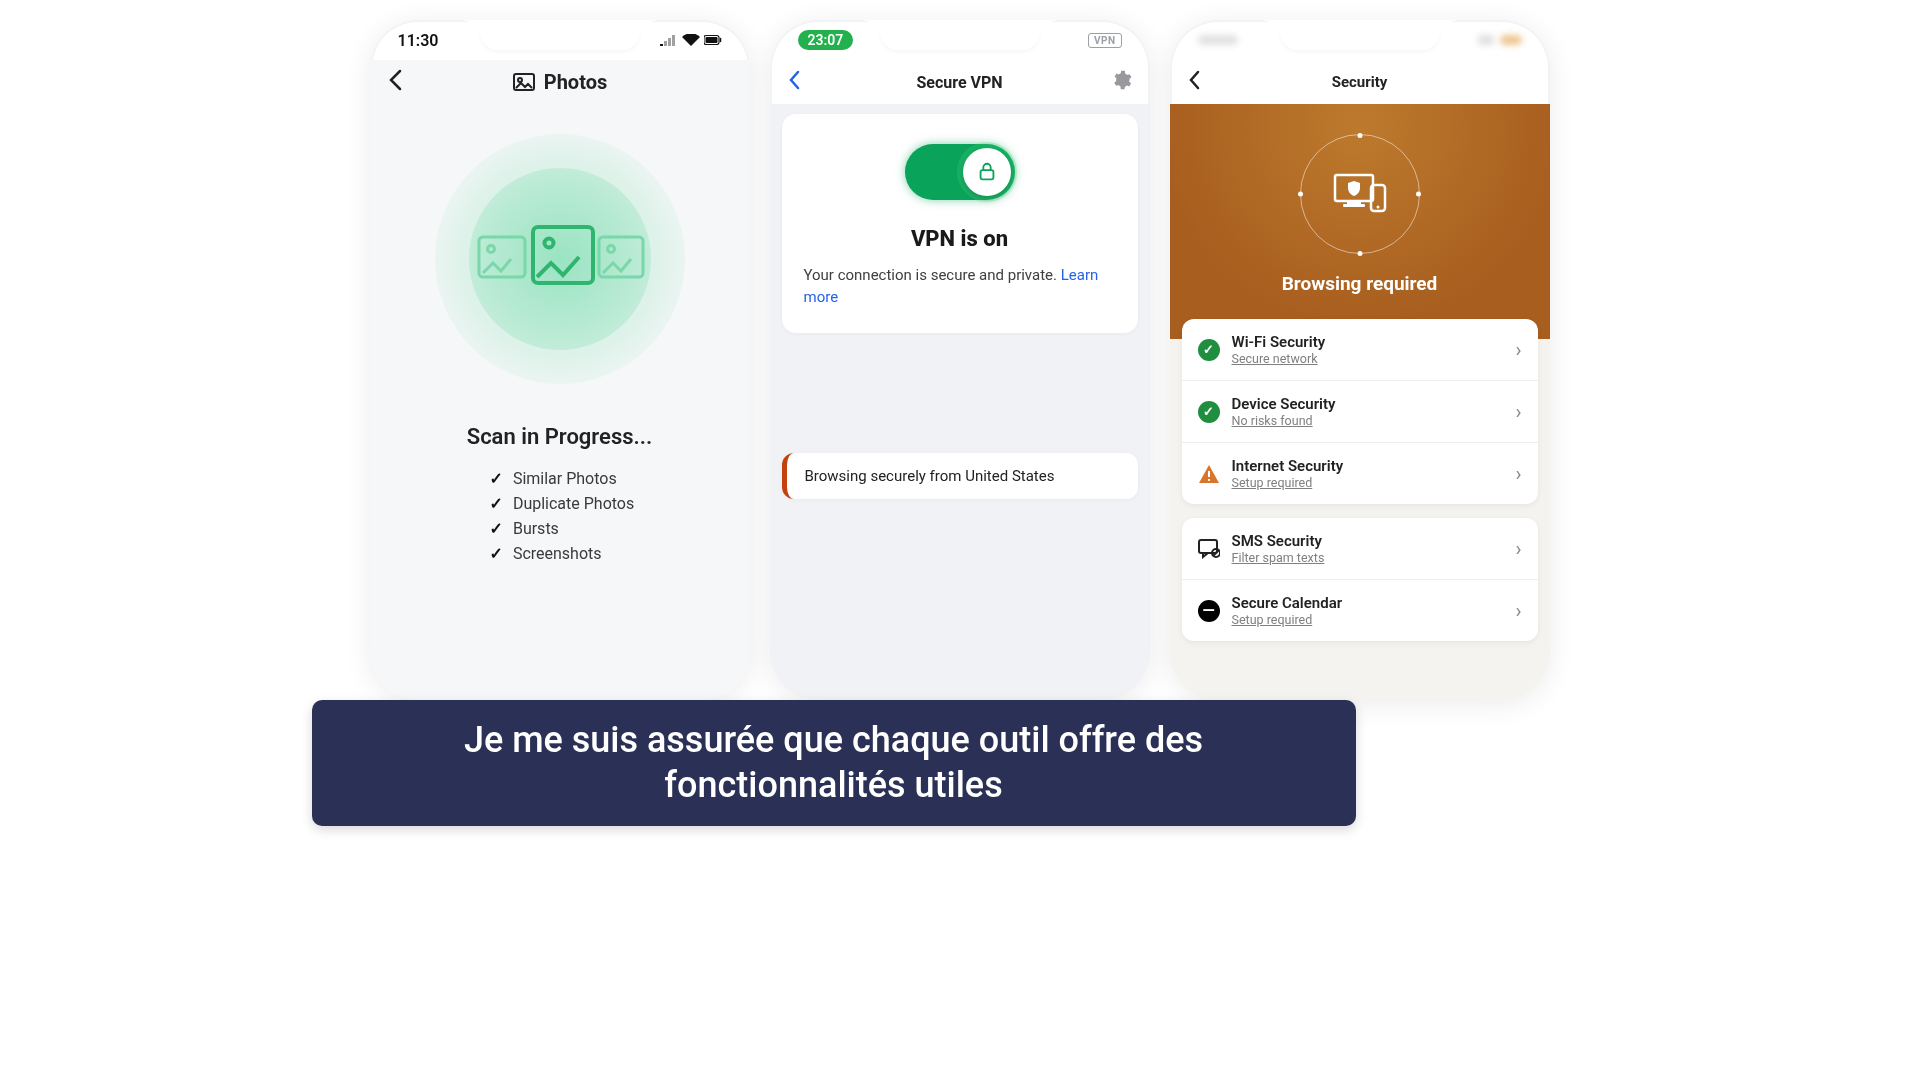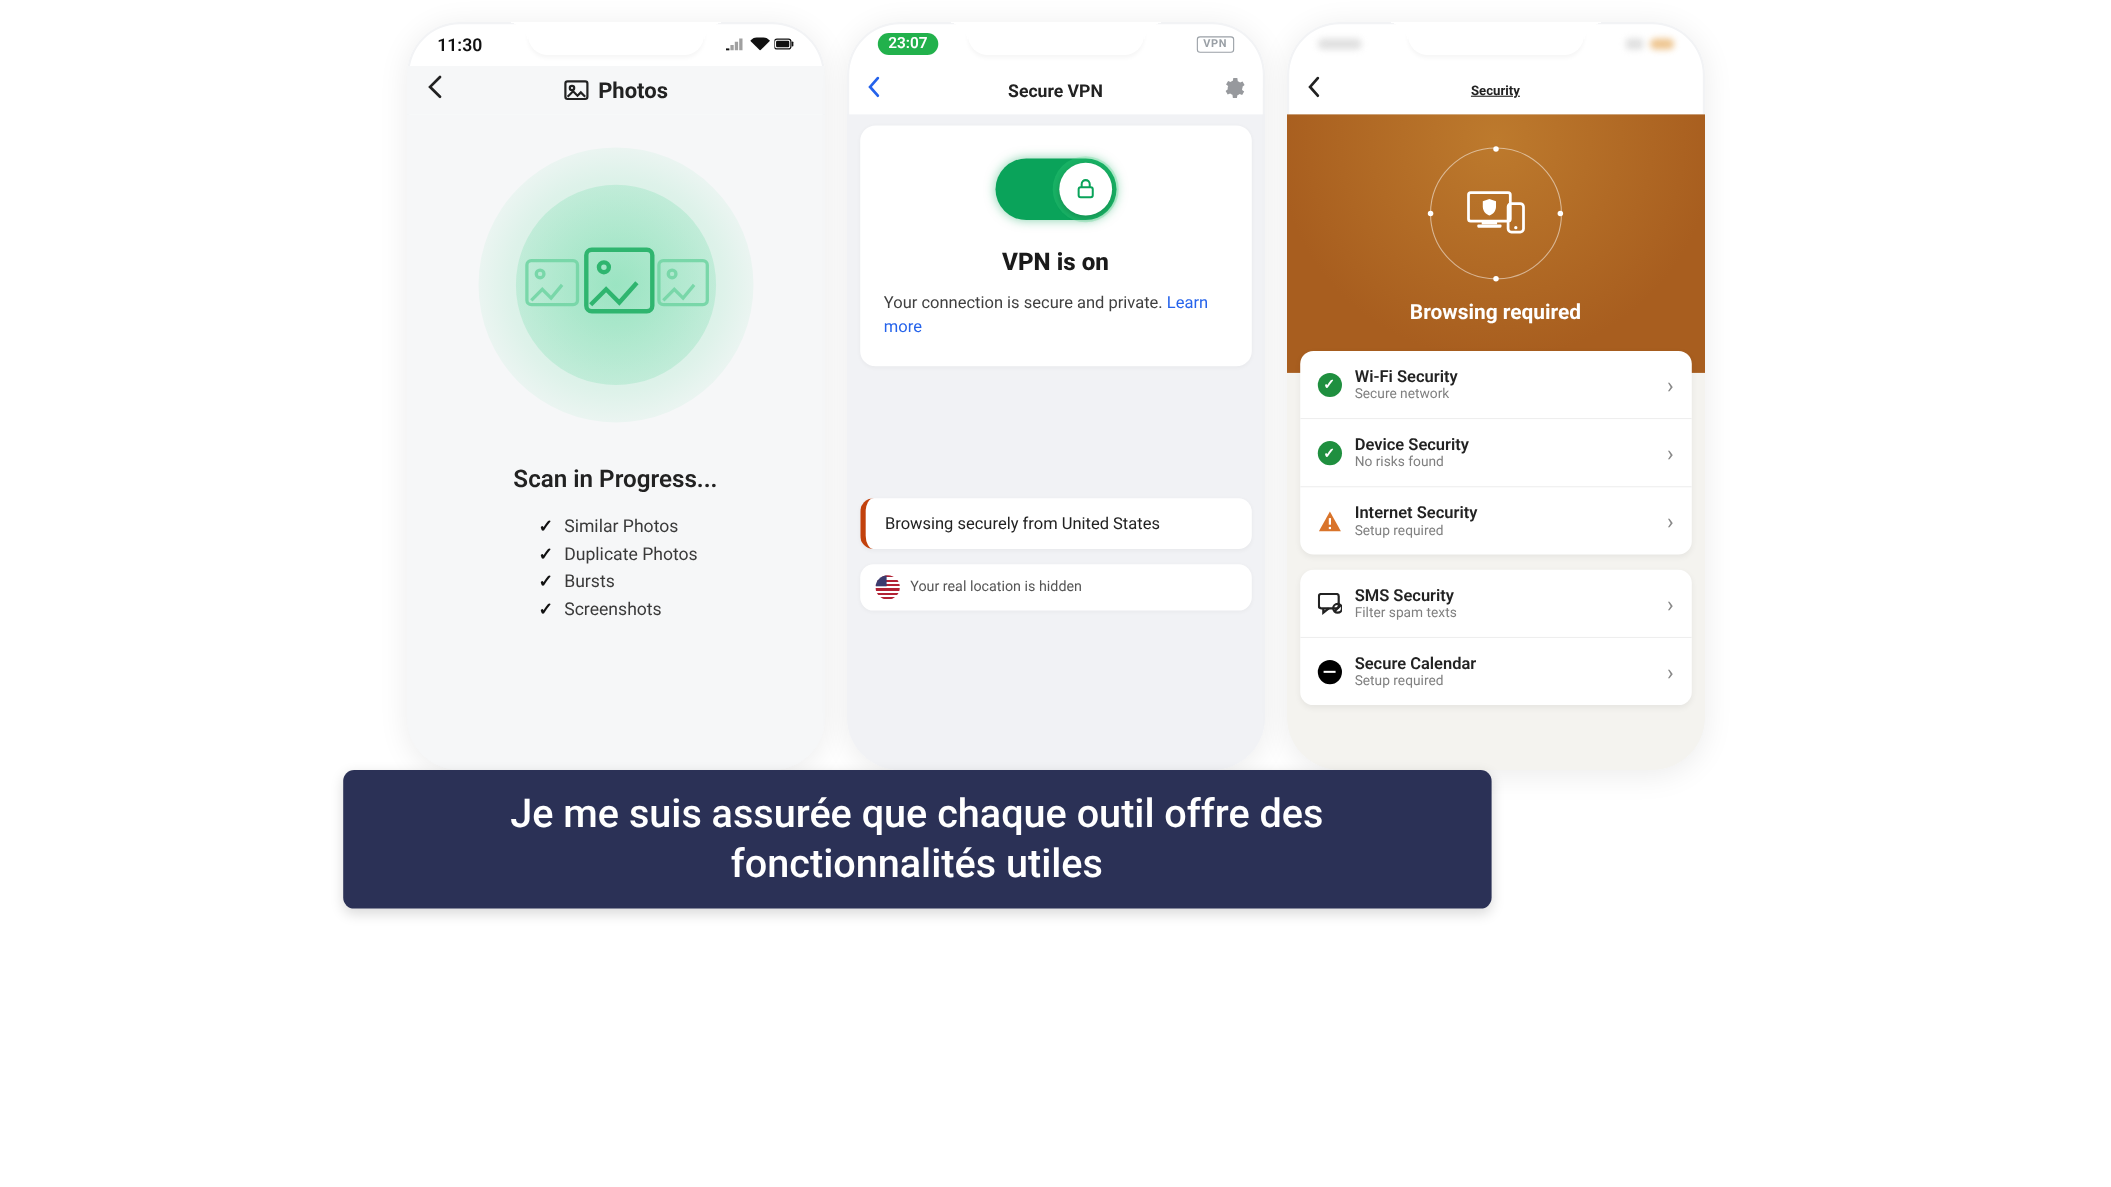--- a/index.html
+++ b/index.html
@@ -178,21 +178,21 @@
     box-shadow:0 2px 6px rgba(0,0,0,.06); position:relative; z-index:2;}
   .sec-group.gap { margin-top:0; }
   .sec-row { display:flex; align-items:center; padding:14px 16px; gap:12px; position:relative;}
   .sec-row + .sec-row { border-top:1px solid #eee; }
   .sec-status { width:22px; height:22px; border-radius:50%; display:flex; align-items:center; justify-content:center; flex-shrink:0;}
   .ok { background:#1f8f3f; color:#fff; font-size:13px; font-weight:700;}
   .warn svg { display:block; }
   .dash { background:#000; color:#fff; font-size:14px importantpx; font-weight:700;}
   .sec-text { flex:1; }
   .sec-title { font-size:15px; font-weight:600; color:#222; }
-  .sec-sub { font-size:12.5px; color:#808080; }
+  .sec-sub { font-size:12.5px; color:#808080;text-decoration:underline; }
   .chevron { color:#888; font-size:20px; }
 
   
   .caption {
     position:absolute;
     left: 92px; right: 344px;
     top: 700px;
     background:#2b3156;
     color:#fff;
     border-radius:10px;
@@ -313,43 +313,39 @@
                   <path d="M8 10V7a4 4 0 018 0v3" fill="none" stroke="#0aa35a" stroke-width="2"></path>
                 </svg>
           </div>
         </div>
         <div class="vpn-head">VPN is on</div>
         <div class="vpn-desc">
           <span>Your connection is secure and private. </span><a href="#">Learn more</a>
         </div>
       </div>
       <div class="browsing-card">Browsing securely from United States</div>
-      <div class="loc-card">
-        <span class="flag"></span>
-        <span>Your real location is hidden</span>
-      </div>
     </div>
   </div>
 
   <div class="phone">
     <div class="notch"></div>
     <div class="statusbar" style="filter:blur(3px);opacity:.6;">
       <span style="width:40px;height:10px;background:#ccc;border-radius:5px;"></span>
       <span style="display:flex;gap:6px;">
             <span style="width:16px;height:10px;background:#ccc;border-radius:3px;"></span>
             <span style="width:22px;height:10px;background:#e3a048;border-radius:5px;"></span>
           </span>
     </div>
     <div class="nav">
       <span class="back">
         <svg width="12" height="20" viewBox="0 0 12 20">
               <path d="M10 2L3 10l7 8" fill="none" stroke="#222" stroke-width="2.5" stroke-linecap="round"></path>
             </svg>
       </span>
-      <div class="nav-title" style="font-size:12px;text-decoration:underline;">
+      <div class="nav-title" style="font-size:15px;">
         <span>Security</span>
       </div>
     </div>
     <div class="p3-body">
       <div class="attention">
         <div class="att-icon-ring">
           <span class="dot d1"></span>
               <span class="dot d2"></span>
               <span class="dot d3"></span>
               <span class="dot d4"></span>

